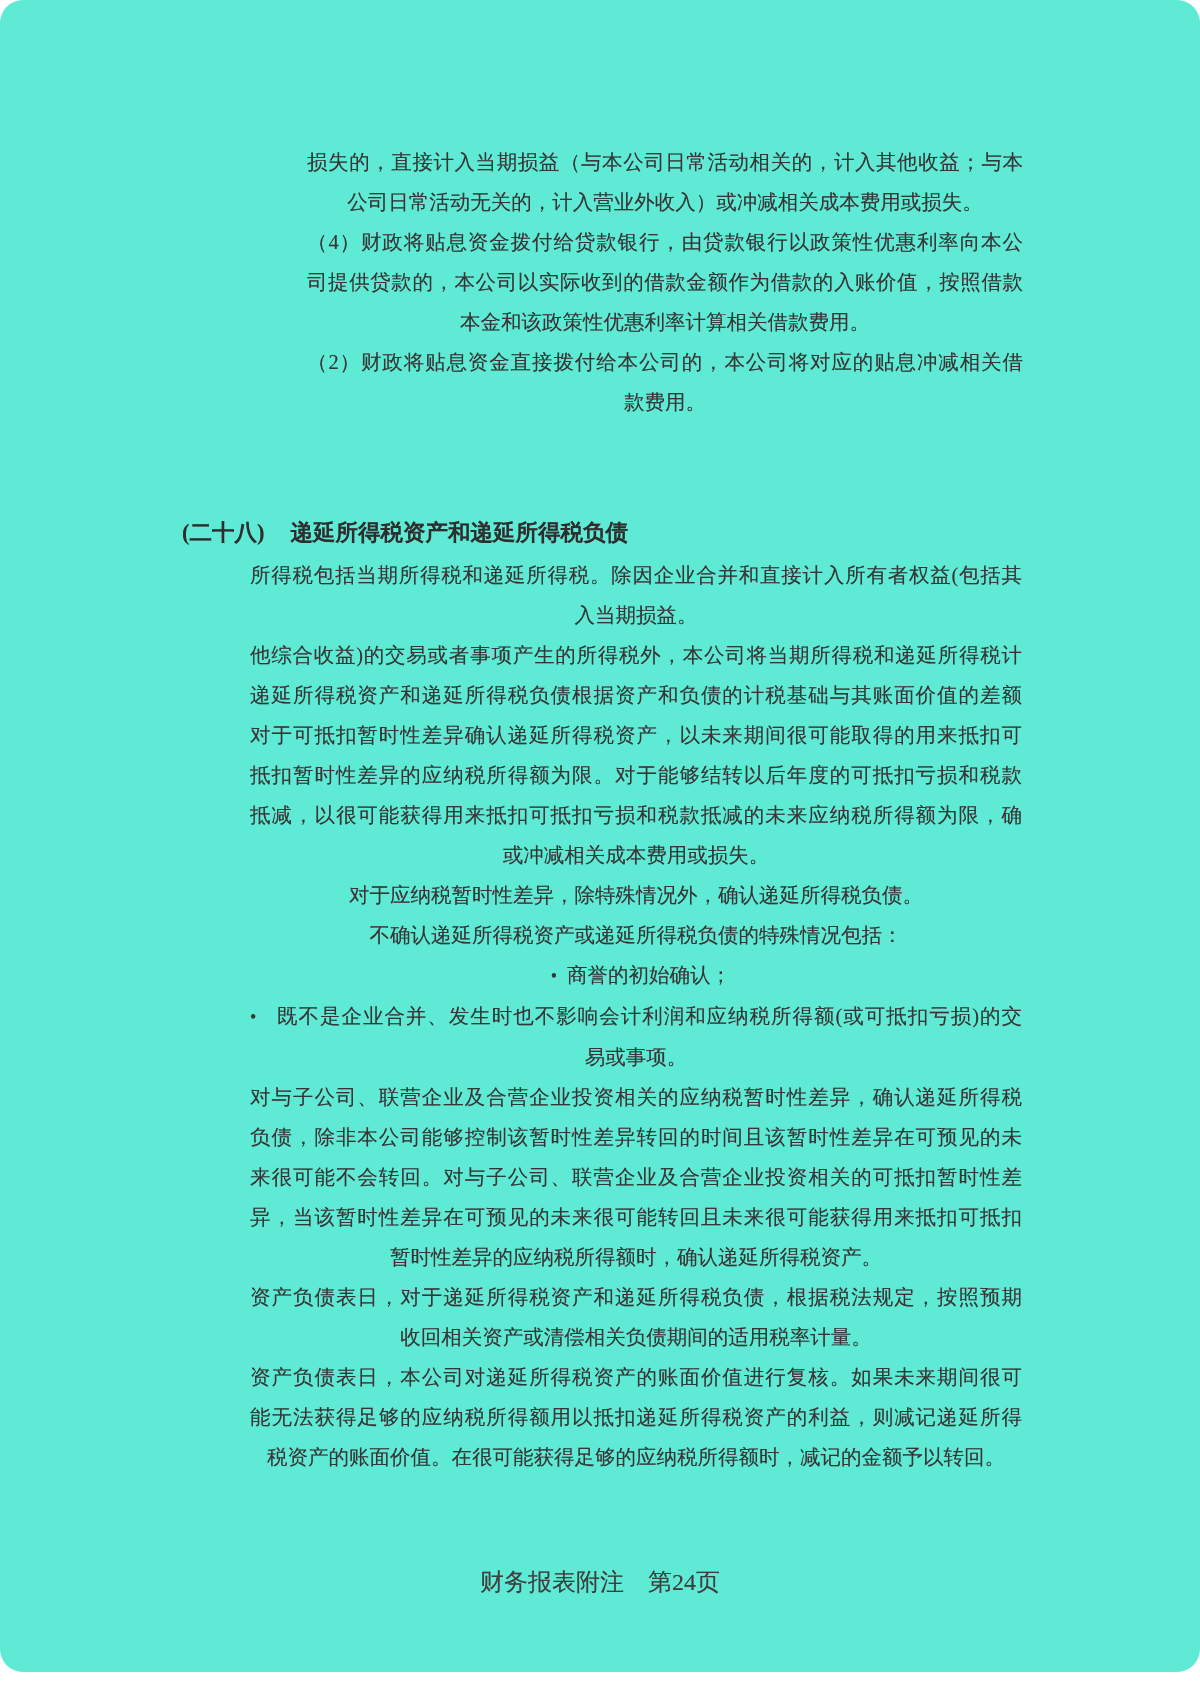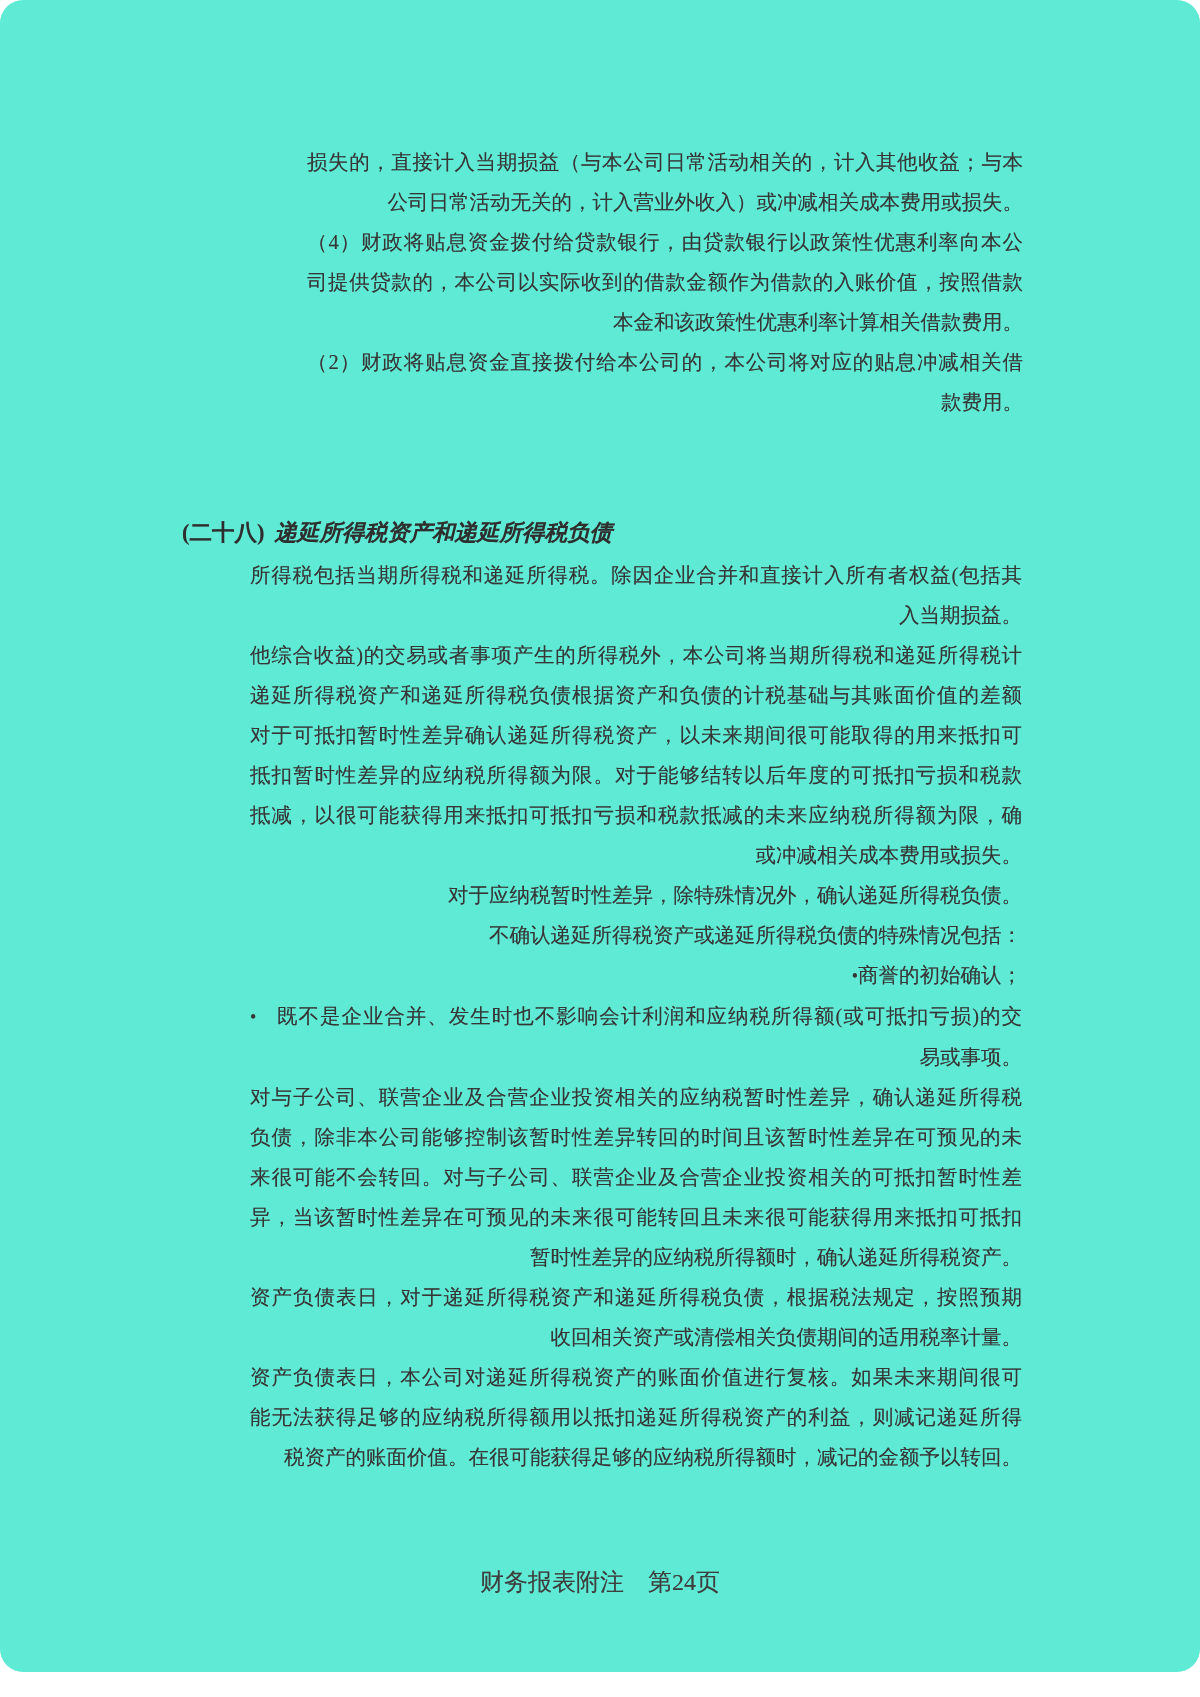--- a/index.html
+++ b/index.html
@@ -18,21 +18,21 @@
     position: absolute;
     font-size: 20.5px;
     line-height: 40px;
   }
   .para { margin: 0; padding: 0; }
   .line {
     text-align: justify;
     text-align-last: justify;
   }
   .line.last {
-    text-align: right;
+    text-align: center;
     text-align-last: auto;
   }
   .bullet {
     display: inline-block;
     width: 26px;
     font-size: 18px;
   }
   #continuation-block {
     left: 307px;
     top: 142px;
@@ -41,21 +41,21 @@
   .heading {
     position: absolute;
     left: 182px;
     top: 513px;
     line-height: 40px;
     font-size: 22.5px;
     font-weight: bold;
     color: #2e2e2e;
     white-space: nowrap;
   }
-  .heading .title { margin-left: 10px; font-style: italic; }
+  .heading .title { margin-left: 26px; }
   #body-block {
     left: 250px;
     top: 555px;
     width: 772px;
   }
   .footer {
     position: absolute;
     left: 0;
     top: 1562px;
     width: 100%;

